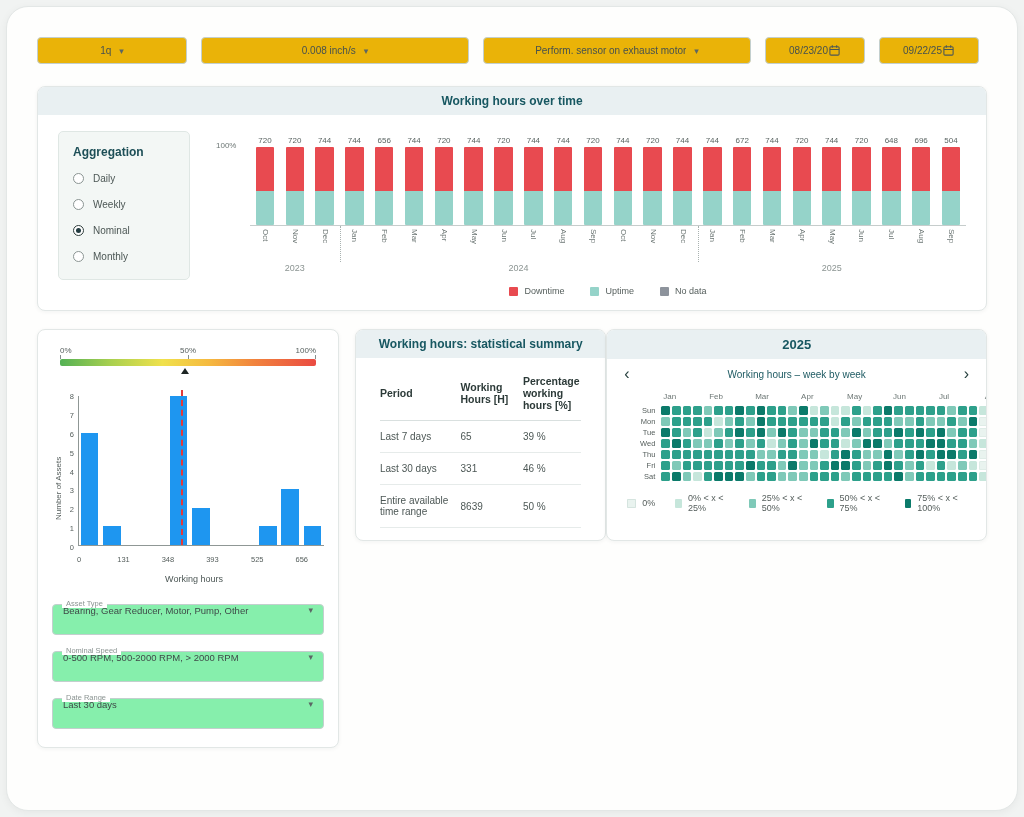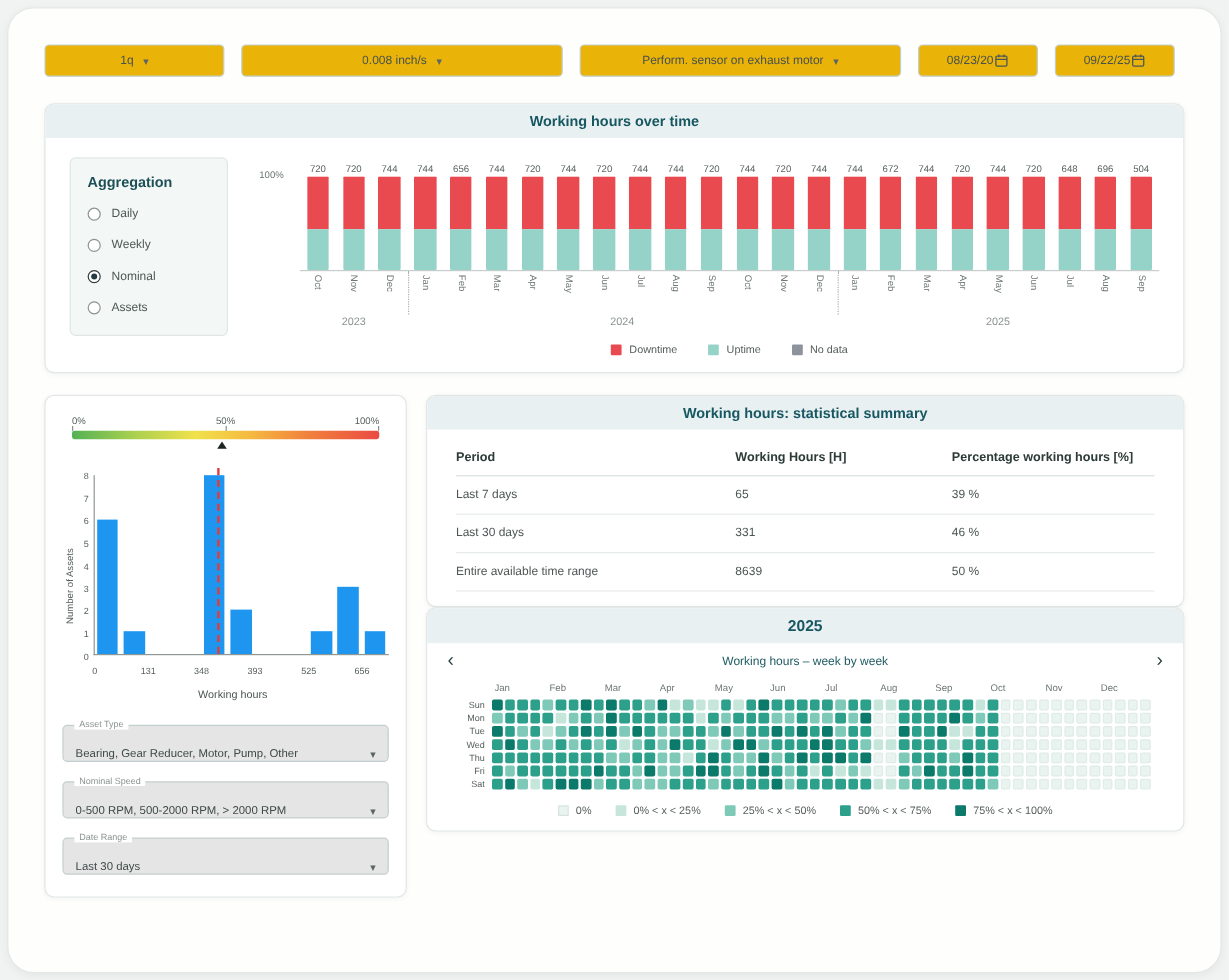--- a/index.html
+++ b/index.html
@@ -63,25 +63,25 @@
   .hist-ylabel{writing-mode:vertical-rl;transform:rotate(180deg);font-size:8px;color:#555e5c;flex:0 0 12px;display:flex;align-items:center;justify-content:center}
   .hist-main{flex:1}
   .hist-area{display:flex}
   #hist-yticks{flex:0 0 14px;display:flex;flex-direction:column;justify-content:space-between;align-items:flex-end;height:160px;padding-right:4px;font-size:7.5px;color:#555e5c;margin-top:4px}
   #hist-plot{position:relative;flex:1;height:150px;border-left:1px solid #8f9795;border-bottom:1px solid #8f9795;margin-top:8px}
   .hist-bar{position:absolute;bottom:0;background:#1e96f0}
   .hist-line{position:absolute;top:-6px;bottom:0;border-left:2px dashed #e23b3b}
   #hist-xticks{position:relative;height:12px;margin-left:15px;font-size:7.5px;color:#555e5c}
   #hist-xticks span{position:absolute;transform:translateX(-50%);top:3px}
   .hist-xlabel{text-align:center;font-size:9px;color:#4c5755;margin:10px 0 4px}
-  .cfilter{position:relative;border:1px solid #c3cfce;border-radius:4px;height:31px;display:flex;align-items:flex-end;padding:0 10px;margin-top:16px;cursor:pointer;background:#e5e5e5}
+  .cfilter{position:relative;border:1px solid #c3cfce;border-radius:4px;height:31px;display:flex;align-items:flex-start;padding:0 10px;margin-top:16px;cursor:pointer;background:#86efac}
   .cf-label{position:absolute;top:-6px;left:9px;background:#fff;padding:0 4px;font-size:7.5px;color:#8b9492}
   .cf-value{flex:1;font-size:9.5px;color:#3e4a48;white-space:nowrap;overflow:hidden;text-overflow:ellipsis}
 
-  .right-col{flex:1;display:flex;flex-direction:column;gap:0;min-width:0}
+  .right-col{flex:1;display:flex;flex-direction:row;gap:0;min-width:0}
   .sum-wrap{padding:6px 24px 12px}
   .sum-table{width:100%;border-collapse:collapse}
   .sum-table th{font-size:10.5px;color:#2c3a38;text-align:left;padding:11px 0 9px;border-bottom:1px solid #d9e0df;font-weight:bold}
   .sum-table td{font-size:10px;color:#4c5755;padding:10px 0;border-bottom:1px solid #e6ebea}
 
   .hm-subrow{display:flex;align-items:center;padding:7px 12px 2px}
   .chev{font-size:16px;color:#27413f;background:none;border:none;cursor:pointer;line-height:1;padding:0 5px;font-family:inherit}
   .hm-subtitle{flex:1;text-align:center;font-size:10px;color:#1d5a62}
   .hm-body{padding:8px 20px 12px}
   #hm-months{position:relative;height:12px;margin-left:36px;font-size:8px;color:#6d7775}
@@ -147,21 +147,21 @@
             <div class="agg-option">
               <span class="radio"></span>
               <span class="agg-label">Weekly</span>
             </div>
             <div class="agg-option">
               <span class="radio on"></span>
               <span class="agg-label">Nominal</span>
             </div>
             <div class="agg-option">
               <span class="radio"></span>
-              <span class="agg-label">Assets</span>
+              <span class="agg-label">Monthly</span>
             </div>
           </div>
       </aside>
       <div class="chart-zone">
         <span class="ytop">100%</span>
         <div id="bars">
             <div class="bar-slot">
               <div class="bar-total">720</div>
               <div class="bar-stack" style="height: 78px;">
                 <div class="seg seg-down" style="height: 55.9722%; background: rgb(232, 74, 80);"></div>

